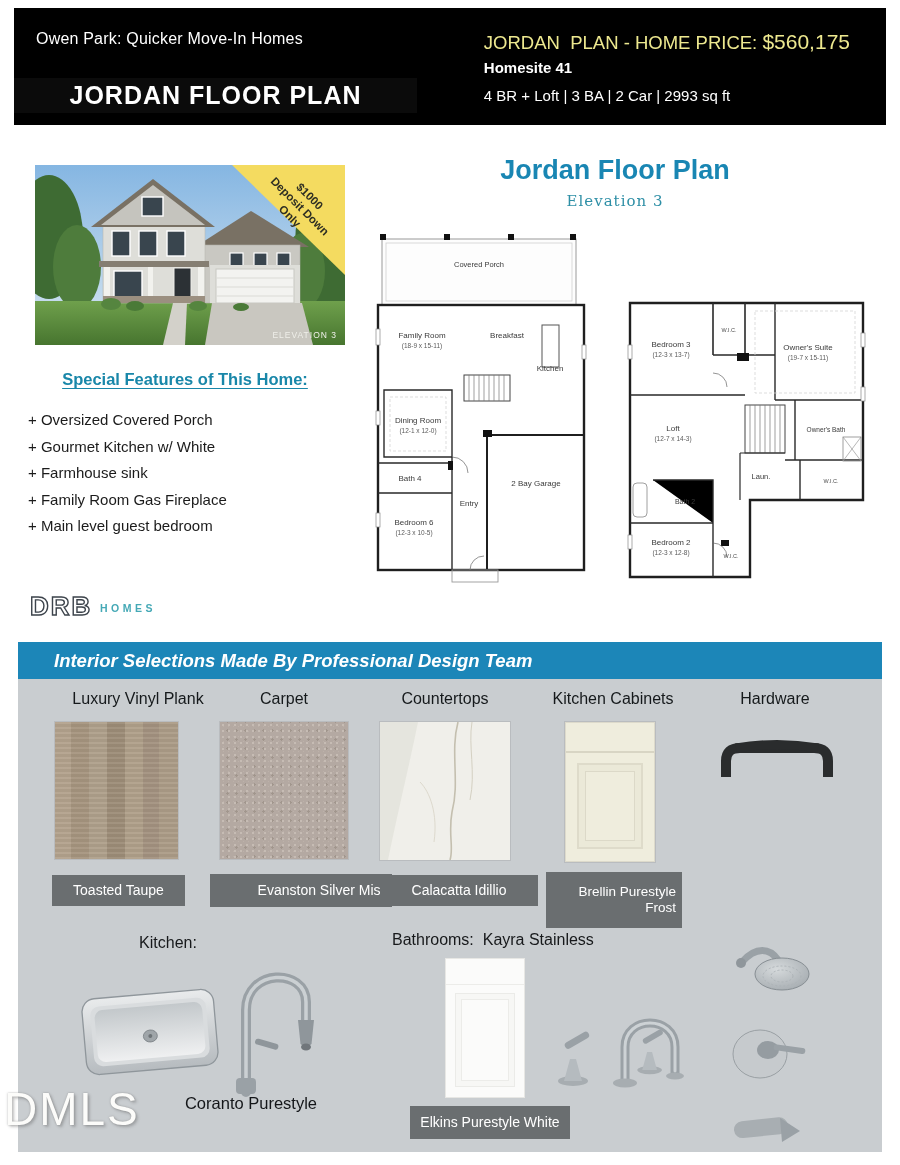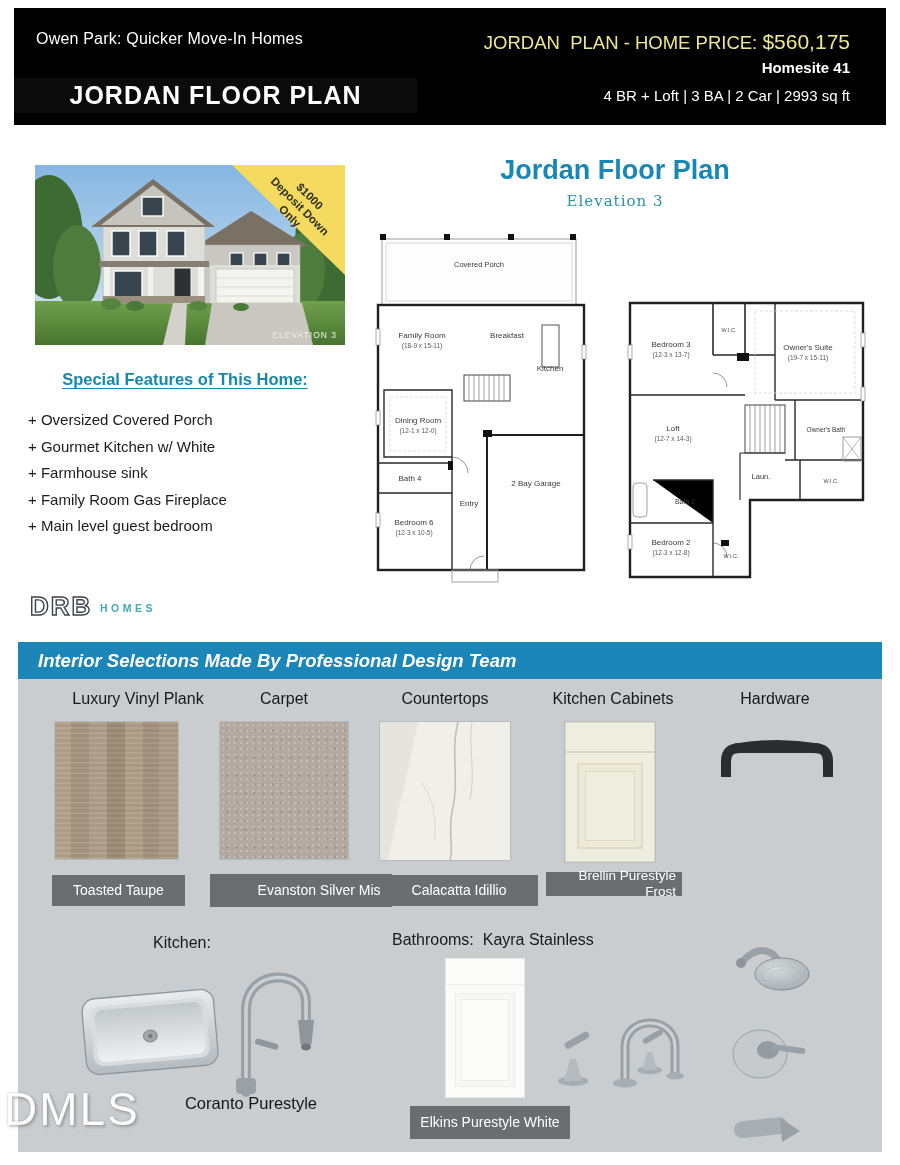--- a/index.html
+++ b/index.html
@@ -6,21 +6,21 @@
   .page{position:relative;width:900px;height:1165px;background:#ffffff;
         font-family:"Liberation Sans",sans-serif;overflow:hidden;}
   .abs{position:absolute;}
 
   
   .header{left:14px;top:8px;width:872px;height:117px;background:#000000;}
   .community{left:22px;top:22px;color:#fff;font-size:16px;letter-spacing:.2px;}
   .black-bar{left:0;top:70px;width:403px;height:35px;background:#0B0B0B;color:#fff;
              display:flex;align-items:center;justify-content:center;
              font-size:25px;font-weight:bold;letter-spacing:1px;}
-  .hdr-right{right:36px;top:22px;text-align:right;}
+  .hdr-right{right:36px;top:22px;text-align:left;}
   .price-line{color:#EDE88F;font-size:18.5px;white-space:pre;}
   .price-line .price{font-size:21px;}
   .homesite{color:#fff;font-weight:bold;font-size:15px;margin-top:5px;}
   .specs{color:#fff;font-size:15px;margin-top:11px;}
 
   
   .photo{left:35px;top:165px;width:310px;height:180px;overflow:hidden;}
 
   
   .feat-title{left:35px;top:370px;width:300px;text-align:center;color:#1987A9;
@@ -36,21 +36,21 @@
   .fp-title{left:460px;top:155px;width:310px;text-align:center;color:#1986B3;
             font-weight:bold;font-size:27px;}
   .fp-sub{left:460px;top:192px;width:310px;text-align:center;color:#2E8FA6;
           font-family:"DejaVu Serif",serif;font-size:15px;letter-spacing:1px;}
   .fp-svg{overflow:visible;}
 
   
   .panel{left:18px;top:642px;width:864px;height:510px;background:#C9CDD0;}
   .banner{left:0;top:0;width:100%;height:37px;background:#1C86B8;color:#fff;
           font-size:18.5px;font-weight:bold;font-style:italic;
-          display:flex;align-items:center;padding-left:20px;box-sizing:border-box;}
+          display:flex;align-items:center;padding-left:36px;box-sizing:border-box;}
   .cat{top:48px;width:170px;text-align:center;color:#15191B;font-size:16px;}
   .swatch{box-shadow:0 0 0 1px rgba(0,0,0,.08);}
   .lvp{left:37px;top:80px;width:123px;height:137px;
        background:
          repeating-linear-gradient(0deg, rgba(255,255,255,.05) 0 2px, rgba(0,0,0,.04) 2px 5px),
          repeating-linear-gradient(90deg,#B3A28D 0 16px,#A6957F 16px 34px,#AFA08B 34px 52px,#9D8D78 52px 70px,#B0A08A 70px 88px,#A39280 88px 104px,#AC9C87 104px 123px);}
   .carpet{left:202px;top:80px;width:128px;height:137px;background-color:#B4A9A2;
        background-image:radial-gradient(#C6BCB4 1px,transparent 1.2px),
                         radial-gradient(#A1968D 1px,transparent 1.2px),
                         radial-gradient(#BCB1A9 .8px,transparent 1px);
@@ -60,24 +60,24 @@
   .cab-drawer{position:absolute;left:0;top:0;width:100%;height:30px;border-bottom:2px solid #D8D5C4;box-sizing:border-box;}
   .cab-panel{position:absolute;left:11px;top:40px;right:11px;bottom:12px;
              border:2px solid #DEDBCA;box-shadow:inset 0 0 0 6px #EBE9D8,inset 0 0 0 7px #DCD9C8;}
   .hardware{left:694px;top:95px;width:130px;height:45px;}
 
   .chip{background:#6A6E70;color:#fff;display:flex;align-items:center;justify-content:center;
         text-align:right;font-size:14px;line-height:1.15;}
   .chip-lvp{left:34px;top:233px;width:133px;height:31px;}
   .chip-carpet{left:192px;top:232px;width:142px;height:33px;padding-left:40px;}
   .chip-counter{left:362px;top:233px;width:158px;height:31px;}
-  .chip-cabinet{left:528px;top:230px;width:136px;height:24px;font-size:13.5px;padding:0 6px;box-sizing:border-box;}
+  .chip-cabinet{left:528px;top:230px;width:136px;height:56px;font-size:13.5px;padding:0 6px;box-sizing:border-box;}
   .chip-elkins{left:392px;top:464px;width:160px;height:33px;}
 
-  .kit-heading{left:84px;top:292px;width:160px;text-align:center;color:#17191B;font-size:16px;}
+  .kit-heading{left:70px;top:292px;width:160px;text-align:center;color:#17191B;font-size:16px;}
   .bath-heading{left:374px;top:289px;color:#17191B;font-size:16px;white-space:pre;}
   .sink{left:60px;top:338px;width:145px;height:100px;}
   .kfaucet{left:196px;top:308px;width:105px;height:150px;}
   .kit-label{left:138px;top:452px;width:190px;text-align:center;color:#141619;font-size:16.5px;}
   .elkins-door{left:427px;top:316px;width:80px;height:140px;background:#FBFBFA;border:1px solid #E7E7E4;box-sizing:border-box;}
   .elk-rail{position:absolute;left:0;top:0;width:100%;height:26px;border-bottom:1px solid #ECECE9;box-sizing:border-box;}
   .elk-panel{position:absolute;left:9px;top:34px;right:9px;bottom:10px;
              border:1px solid #EBEBE8;box-shadow:inset 0 0 0 5px #F7F7F5,inset 0 0 0 6px #ECECE9;}
   .bfaucet{left:525px;top:345px;width:170px;height:110px;}
   .shower{left:700px;top:292px;width:110px;height:230px;}

